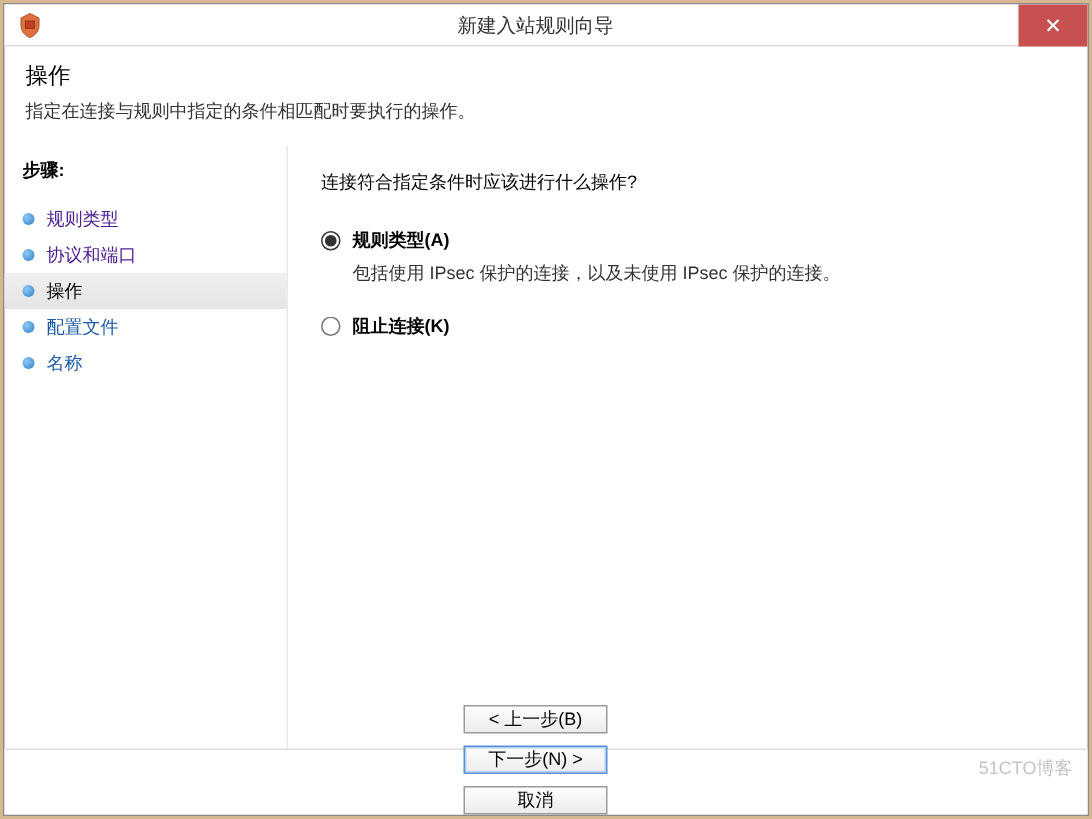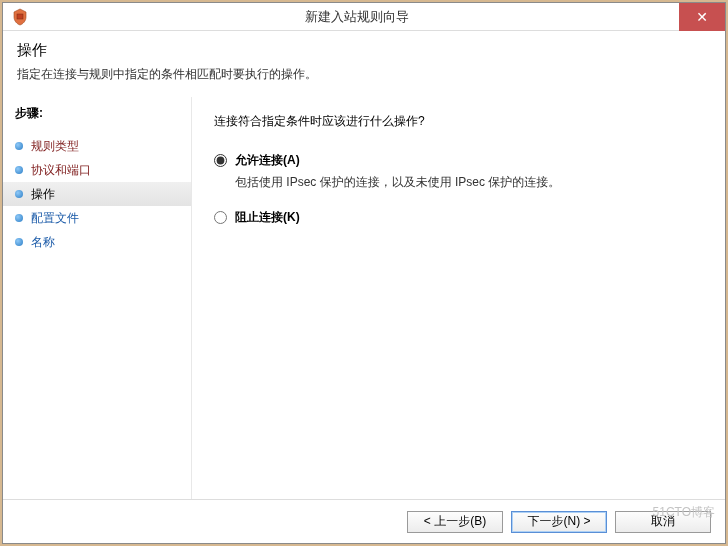--- a/index.html
+++ b/index.html
@@ -17,39 +17,39 @@
   .header .htitle { font-size: 15px; color: #000; margin-bottom: 6px; }
   .header .hdesc { font-size: 12px; color: #333; }
 
   .body { display: flex; height: 420px; }
 
   .sidebar { width: 188px; padding: 8px 0 0 12px; }
   .steps-label { font-weight: bold; font-size: 12px; margin-bottom: 12px; }
   .step { display: flex; align-items: center; height: 24px; font-size: 12px; cursor: default; }
   .step .bullet { width: 8px; height: 8px; border-radius: 50%; margin-right: 8px; }
   .step.done .bullet { background: radial-gradient(circle at 35% 35%, #8ec9f8, #2d7ec6); }
-  .step.done .lbl { color: #7f1d1d; }
+  .step.done .lbl { color: #4c1d95; }
   .step.current { background: linear-gradient(#f0f0f0,#e4e4e4); margin-left: -12px; padding-left: 12px; width: 188px; }
   .step.current .bullet { background: radial-gradient(circle at 35% 35%, #8ec9f8, #2d7ec6); }
   .step.current .lbl { color: #000; }
   .step.todo .bullet { background: radial-gradient(circle at 35% 35%, #8ec9f8, #2d7ec6); }
   .step.todo .lbl { color: #1a5aa8; }
 
   .content { flex: 1; padding: 16px 22px 0 22px; border-left: 1px solid #e8e8e8; }
   .question { font-size: 12px; margin-bottom: 22px; color: #000; }
 
   .opt { margin-bottom: 18px; }
   .opt-row { display: flex; align-items: center; }
   .opt-row input[type=radio] { margin: 0 8px 0 0; width: 13px; height: 13px; accent-color: #333; }
   .opt-row .olabel { font-weight: bold; font-size: 12px; }
   .opt-desc { margin: 4px 0 0 21px; font-size: 12px; color: #333; line-height: 1.5; max-width: 460px; }
 
   .custom-btn { margin: 8px 0 0 22px; height: 22px; min-width: 74px; border: 1px solid #c9c9c9; background: #f4f4f4; color: #9a9a9a; font-size: 12px; padding: 0 10px; }
 
-  .footer { position: absolute; bottom: 0; left: 0; right: 0; height: 44px; border-top: 1px solid #ddd; display: flex; align-items: center; justify-content: flex-end; padding-right: 14px; gap: 8px; background: #fff; }
+  .footer { position: absolute; bottom: 0; left: 0; right: 0; height: 44px; border-top: 1px solid #ddd; display: flex; align-items: center; justify-content: flex-end; padding-right: 14px; gap: 8px; background: #fff; flex-direction: column; }
   .footer button { height: 22px; min-width: 96px; font-size: 12px; border: 1px solid #9a9a9a; background: linear-gradient(#fdfdfd,#ececec); padding: 0 10px; }
   .footer button.primary { border: 1px solid #5a8fd6; box-shadow: inset 0 0 0 1px #aed1f5; }
 
   .watermark { position: absolute; right: 10px; bottom: 22px; color: #c4c4c4; font-size: 12px; pointer-events: none; }
 </style>
 </head>
 <body>
 
 <div class="window">
 
@@ -97,21 +97,21 @@
         <span class="lbl">名称</span>
       </div>
     </div>
 
     <div class="content">
       <div class="question">连接符合指定条件时应该进行什么操作?</div>
 
       <div class="opt">
         <label class="opt-row">
           <input type="radio" name="act" checked="" style="">
-          <span class="olabel">允许连接(A)</span>
+          <span class="olabel">规则类型(A)</span>
         </label>
         <div class="opt-desc">包括使用 IPsec 保护的连接，以及未使用 IPsec 保护的连接。</div>
       </div>
 
 
       <div class="opt">
         <label class="opt-row">
           <input type="radio" name="act" style="">
           <span class="olabel">阻止连接(K)</span>
         </label>

